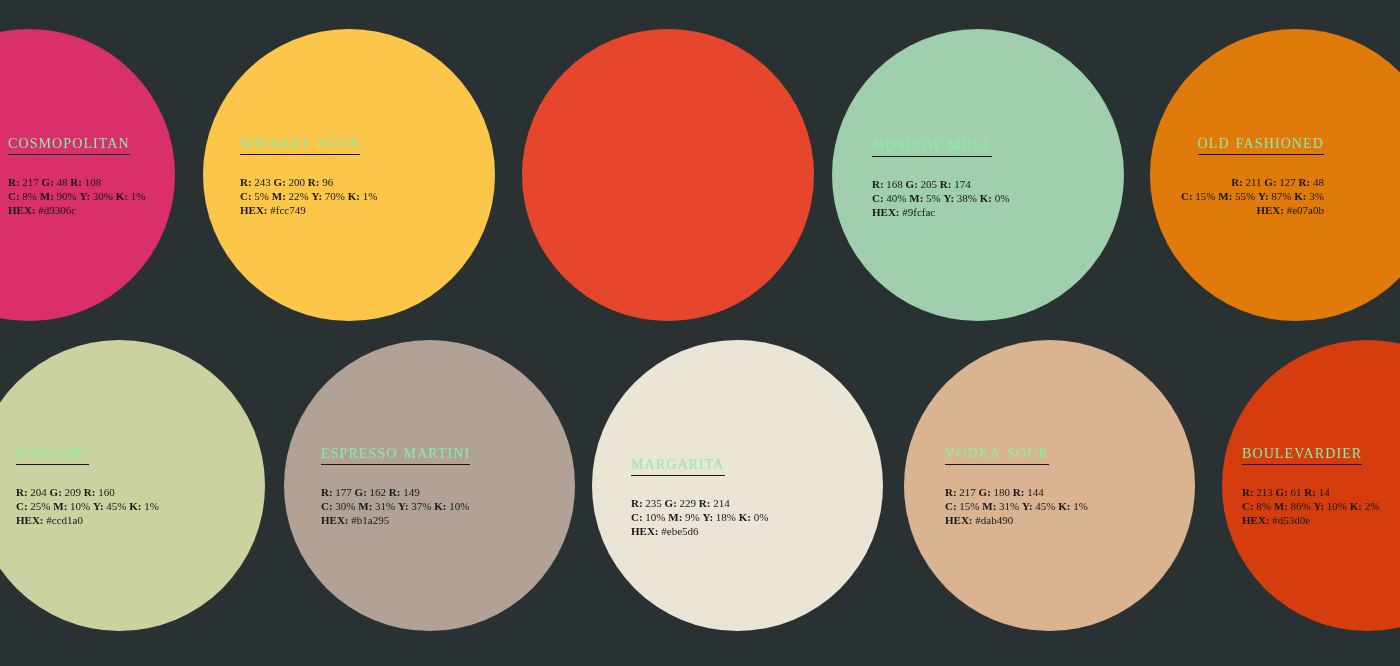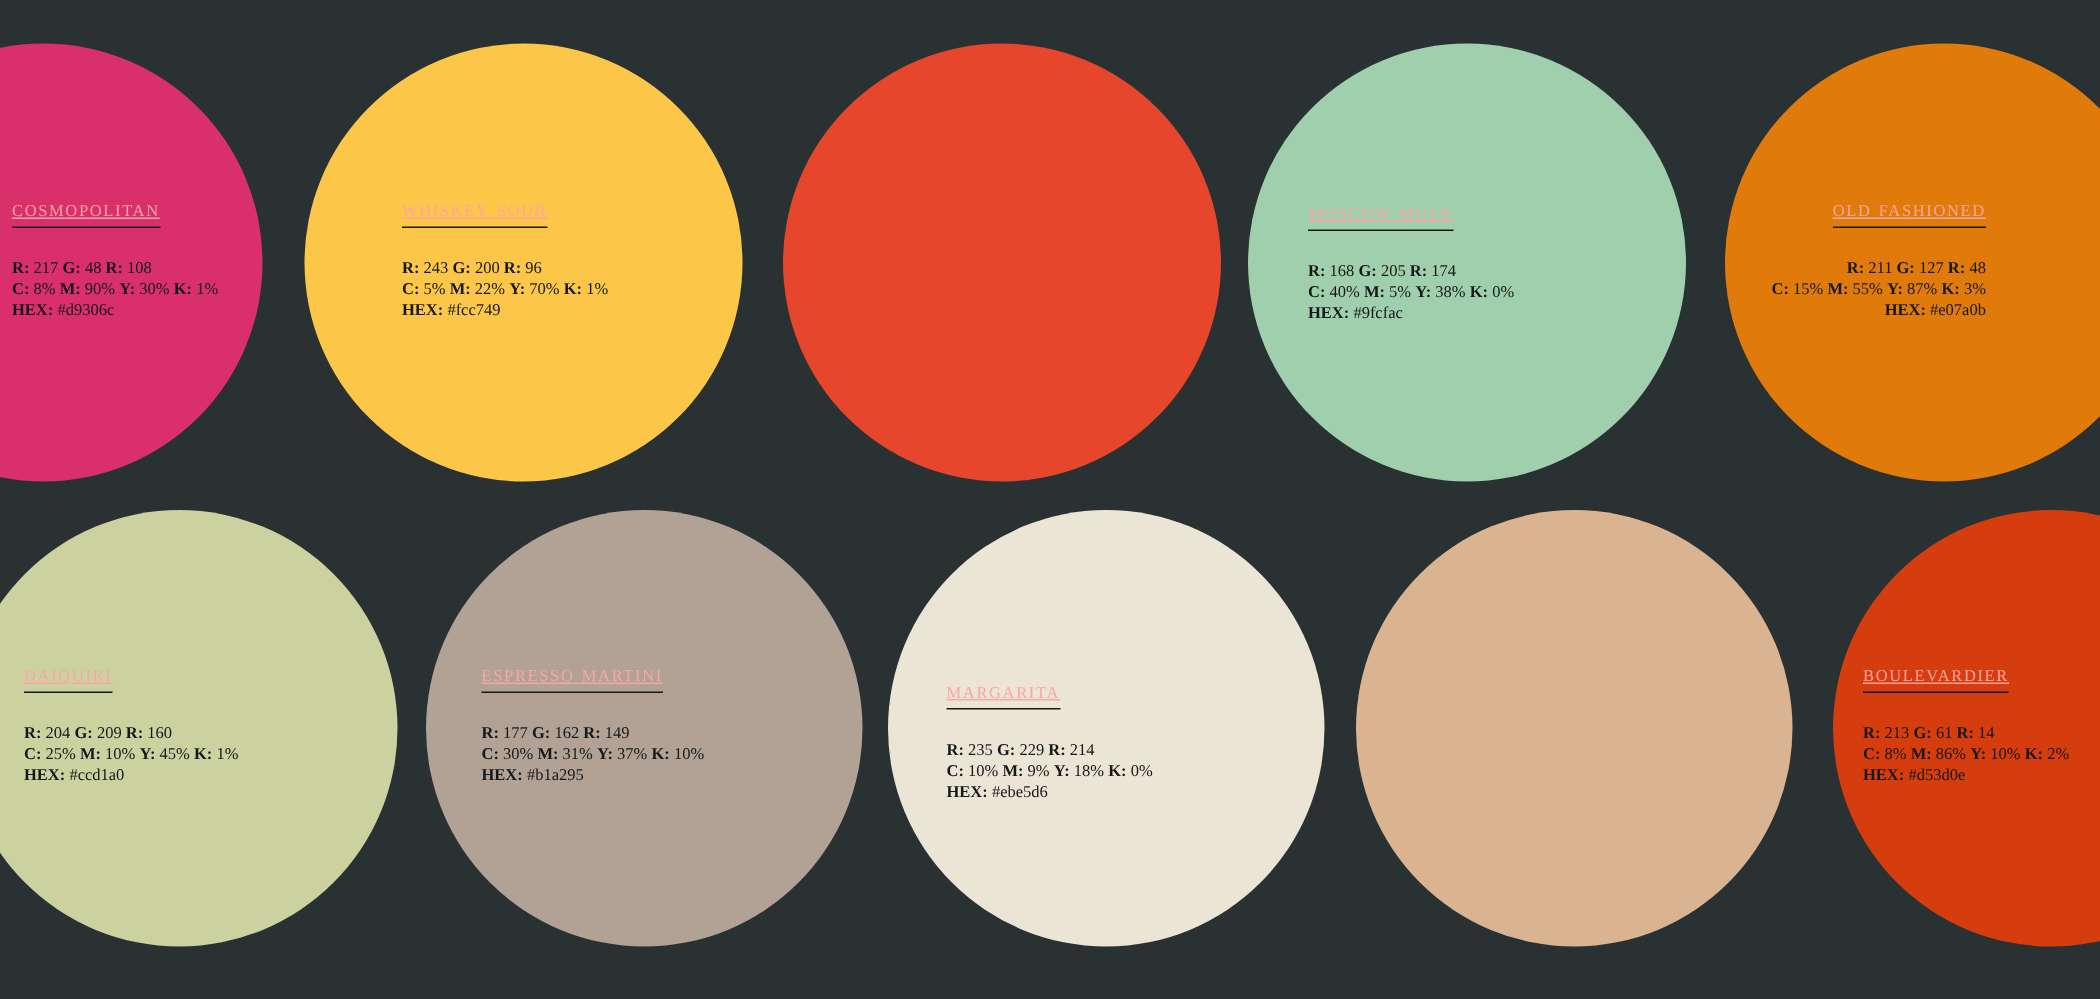--- a/index.html
+++ b/index.html
@@ -23,31 +23,30 @@
     position:absolute;
     border-radius:50%;
   }
   .swatch-info {
     position:absolute;
     color:#111417;
     white-space:nowrap;
   }
   .swatch-title {
     font-family:"Liberation Serif", serif;
-    font-size:15px;
+    font-size:20px;
     font-weight:400;
     letter-spacing:1.1px;
     font-variant:small-caps;
     text-transform:lowercase;
-    color:#fca5a5;
+    color:#86efac;
     border-bottom:1.3px solid #15181a;
     display:inline-block;
     padding-bottom:2px;
     line-height:1.05;
-    text-decoration:underline;
   }
   .swatch-values {
     margin-top:20px;
     font-family:Liberation Serif, serif;
     font-size:11px;
     line-height:14.2px;
     color:#15181a;
   }
   .swatch-values .row { display:block; }
   .swatch-values b { font-weight:700; }
@@ -56,21 +55,21 @@
 <body>
 
 <div id="stage">
     <div class="swatch" style="background: rgb(217, 48, 108); width: 292px; height: 292px; left: -117px; top: 29px;"></div>
     <div class="swatch-info" style="left: 8px; top: 131px;"><div class="swatch-title">Cosmopolitan</div><div class="swatch-values">
         <span class="row"><b>R:</b> 217  <b>G:</b> 48  <b>R:</b> 108</span>
         <span class="row"><b>C:</b> 8%  <b>M:</b> 90%  <b>Y:</b> 30%  <b>K:</b> 1%</span>
         <span class="row"><b>HEX:</b> #d9306c</span>
       </div></div>
     <div class="swatch" style="background: rgb(252, 199, 73); width: 292px; height: 292px; left: 203px; top: 29px;"></div>
-    <div class="swatch-info" style="left: 240px; top: 131px; margin-left: 28px;"><div class="swatch-title">Whiskey Sour</div><div class="swatch-values">
+    <div class="swatch-info" style="left: 240px; top: 131px;"><div class="swatch-title">Whiskey Sour</div><div class="swatch-values">
         <span class="row"><b>R:</b> 243  <b>G:</b> 200  <b>R:</b> 96</span>
         <span class="row"><b>C:</b> 5%  <b>M:</b> 22%  <b>Y:</b> 70%  <b>K:</b> 1%</span>
         <span class="row"><b>HEX:</b> #fcc749</span>
       </div></div>
     <div class="swatch" style="background: rgb(230, 70, 44); width: 292px; height: 292px; left: 522px; top: 29px;"></div>
     <div class="swatch" style="background: rgb(159, 207, 172); width: 292px; height: 292px; left: 832px; top: 29px;"></div>
     <div class="swatch-info" style="left: 872px; top: 133px;"><div class="swatch-title">Moscow Mule</div><div class="swatch-values">
         <span class="row"><b>R:</b> 168  <b>G:</b> 205  <b>R:</b> 174</span>
         <span class="row"><b>C:</b> 40%  <b>M:</b> 5%  <b>Y:</b> 38%  <b>K:</b> 0%</span>
         <span class="row"><b>HEX:</b> #9fcfac</span>
@@ -93,19 +92,24 @@
         <span class="row"><b>C:</b> 30%  <b>M:</b> 31%  <b>Y:</b> 37%  <b>K:</b> 10%</span>
         <span class="row"><b>HEX:</b> #b1a295</span>
       </div></div>
     <div class="swatch" style="background: rgb(235, 229, 214); width: 291px; height: 291px; left: 591.5px; top: 339.5px;"></div>
     <div class="swatch-info" style="left: 631px; top: 441px; margin-top: 11px;"><div class="swatch-title">Margarita</div><div class="swatch-values">
         <span class="row"><b>R:</b> 235  <b>G:</b> 229  <b>R:</b> 214</span>
         <span class="row"><b>C:</b> 10%  <b>M:</b> 9%  <b>Y:</b> 18%  <b>K:</b> 0%</span>
         <span class="row"><b>HEX:</b> #ebe5d6</span>
       </div></div>
     <div class="swatch" style="background: rgb(218, 180, 144); width: 291px; height: 291px; left: 903.5px; top: 339.5px;"></div>
+    <div class="swatch-info" style="left: 945px; top: 441px;"><div class="swatch-title">Vodka Sour</div><div class="swatch-values">
+        <span class="row"><b>R:</b> 217  <b>G:</b> 180  <b>R:</b> 144</span>
+        <span class="row"><b>C:</b> 15%  <b>M:</b> 31%  <b>Y:</b> 45%  <b>K:</b> 1%</span>
+        <span class="row"><b>HEX:</b> #dab490</span>
+      </div></div>
     <div class="swatch" style="background: rgb(213, 61, 14); width: 291px; height: 291px; left: 1221.5px; top: 339.5px;"></div>
     <div class="swatch-info" style="left: 1242px; top: 441px;"><div class="swatch-title">Boulevardier</div><div class="swatch-values">
         <span class="row"><b>R:</b> 213  <b>G:</b> 61  <b>R:</b> 14</span>
         <span class="row"><b>C:</b> 8%  <b>M:</b> 86%  <b>Y:</b> 10%  <b>K:</b> 2%</span>
         <span class="row"><b>HEX:</b> #d53d0e</span>
       </div></div>
   </div>
 
 </body></html>

